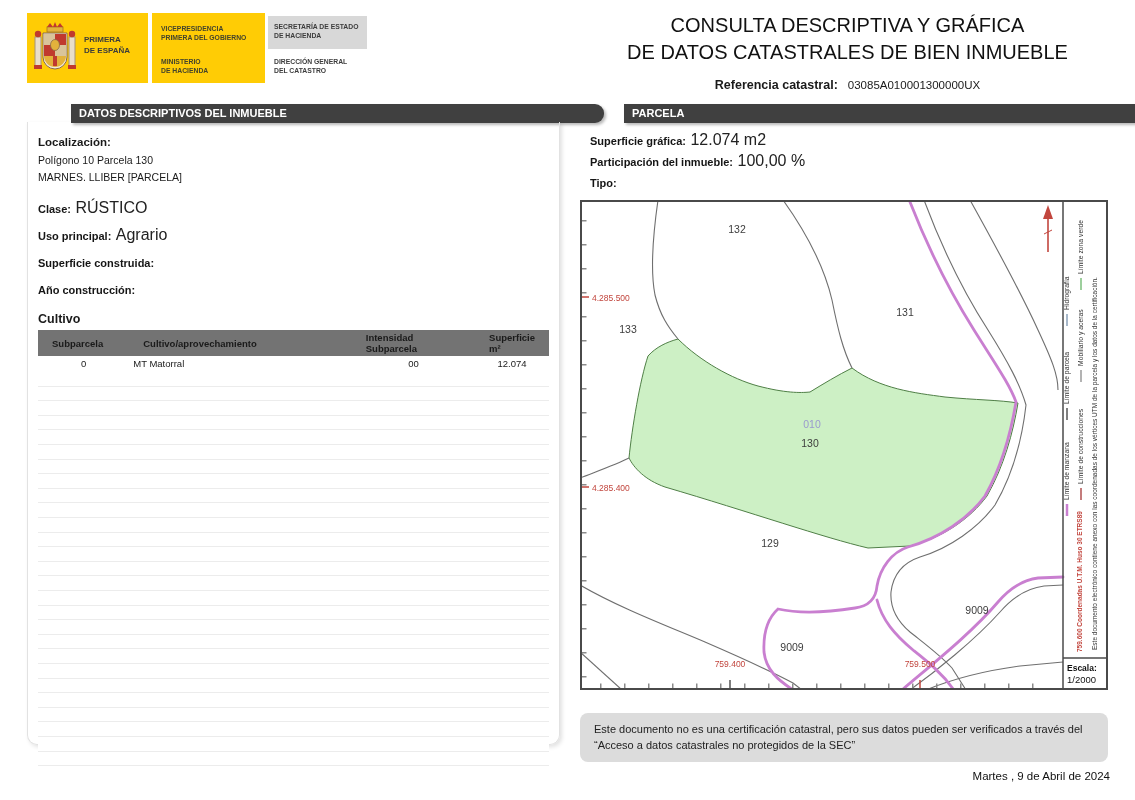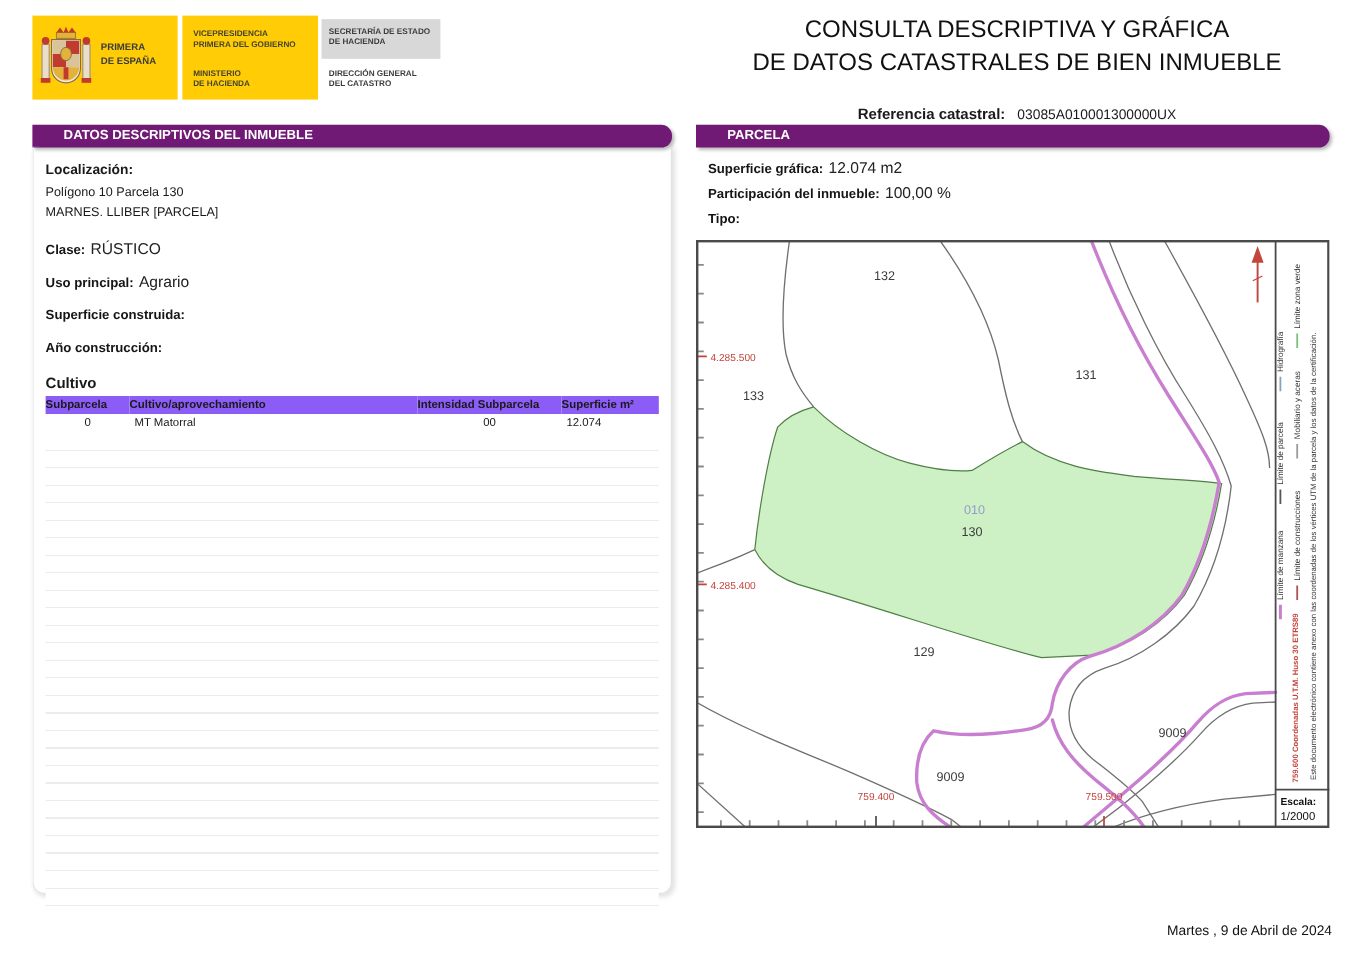--- a/index.html
+++ b/index.html
@@ -14,47 +14,47 @@
   .coat{position:absolute;left:6px;top:8px;}
   .gob-text{position:absolute;left:57px;top:22px;font-size:8px;font-weight:bold;color:#3c3c3c;line-height:1.35;white-space:pre-line;}
   .mini-text{font-size:6.8px;font-weight:bold;color:#44442c;line-height:1.35;white-space:pre-line;}
   .logo-y2 .t1{position:absolute;left:9px;top:11px;}
   .logo-y2 .t2{position:absolute;left:9px;top:44px;}
   .logo-gray .t3{position:absolute;left:6px;top:6px;color:#3c3c3c;}
   .logo-dir .t4{position:absolute;left:6px;top:0;color:#3c3c3c;}
 
   .title-block{position:absolute;left:575px;top:12px;width:545px;text-align:center;}
   .title-line{font-size:20px;font-weight:normal;color:#111;line-height:1.35;letter-spacing:0;}
-  .ref-line{margin-top:22px;font-size:12.5px;}
+  .ref-line{margin-top:12px;font-size:12.5px;}
   .ref-label{font-weight:bold;}
   .ref-value{font-weight:normal;font-size:11.5px;margin-left:10px;}
 
   
-  .bar{position:absolute;height:19px;background:#701a75;border-radius:0 9px 9px 0;
+  .bar{position:absolute;height:19px;background:#404040;border-radius:0 9px 9px 0;
        box-shadow:2px 2px 3px rgba(0,0,0,.28);color:#fff;font-size:11px;font-weight:bold;
-       line-height:19px;padding-left:26px;box-sizing:border-box;}
+       line-height:19px;padding-left:8px;box-sizing:border-box;margin-left:44px;}
   .bar .heavy{font-weight:800;}
   .bar-left{left:27px;top:104px;width:533px;}
   .bar-right{left:580px;top:104px;width:528px;}
 
   
   .left-box{position:absolute;left:27px;top:122px;width:533px;height:623px;
             border:1px solid #e2e2e2;border-top:none;border-radius:0 0 10px 10px;
             box-shadow:2px 2px 4px rgba(0,0,0,.12);box-sizing:border-box;padding:12px 10px 0 10px;}
   .lbl{font-weight:bold;font-size:11px;color:#151515;}
-  .val{font-size:13px;color:#222;}
+  .val{font-size:16px;color:#222;}
   .loc-label{font-size:11.5px;font-weight:bold;margin:2px 0 6px 0;}
   .loc-line{font-size:10.5px;margin:0 0 5px 0;}
   .field-line{margin:9px 0 0 0;}
   .cultivo-title{font-size:12.5px;font-weight:bold;margin:14px 0 4px 0;}
   table.cultivo{width:100%;border-collapse:collapse;font-size:9.5px;}
-  table.cultivo th{background:#8b5cf6;font-weight:bold;text-align:left;padding:2px 0;height:11px;}
+  table.cultivo th{background:#737373;font-weight:bold;text-align:left;padding:2px 14px;height:11px;}
   table.cultivo td{padding:2px 4px;height:11px;}
   th.c,td.c{text-align:center;}
-  th.r,td.r{text-align:left;}
+  th.r,td.r{text-align:center;}
   .empty-rows{height:398px;margin-top:1px;
      background:repeating-linear-gradient(to bottom,#ffffff 0px,#ffffff 13.6px,#ececec 13.6px,#ececec 14.6px);}
 
   
   .parcela-fields{position:absolute;left:590px;top:131px;width:510px;}
   .pf-line{margin-bottom:3px;}
   .map-wrap{position:absolute;left:580px;top:200px;width:528px;height:490px;}
   svg text{font-family:"Liberation Sans",sans-serif;}
   .map-label{font-size:10.5px;fill:#3d3d3d;}
   .map-label-010{font-size:10.5px;fill:#9a9ace;}
@@ -264,15 +264,16 @@
       <text transform="translate(502,452) rotate(-90)" class="legend-red">759.600 Coordenadas U.T.M. Huso 30 ETRS89</text>
       <text transform="translate(517,450) rotate(-90)" class="legend-note">Este documento electrónico contiene anexo con las coordenadas de los vértices UTM de la parcela y los datos de la certificación.</text>
 
       <text x="487" y="471" class="esc-l">Escala:</text>
       <text x="487" y="483" class="esc-v">1/2000</text>
 
       <rect x="1" y="1" width="526" height="488" fill="none" stroke="#4a4a4a" stroke-width="2"></rect>
     </svg>
   </div>
 
+  <div class="note-box">Este documento no es una certificación catastral, pero sus datos pueden ser verificados a través del “Acceso a datos catastrales no protegidos de la SEC”</div>
   <div class="date-line">Martes , 9 de Abril de 2024</div>
 
 </div>
 
 </body></html>

